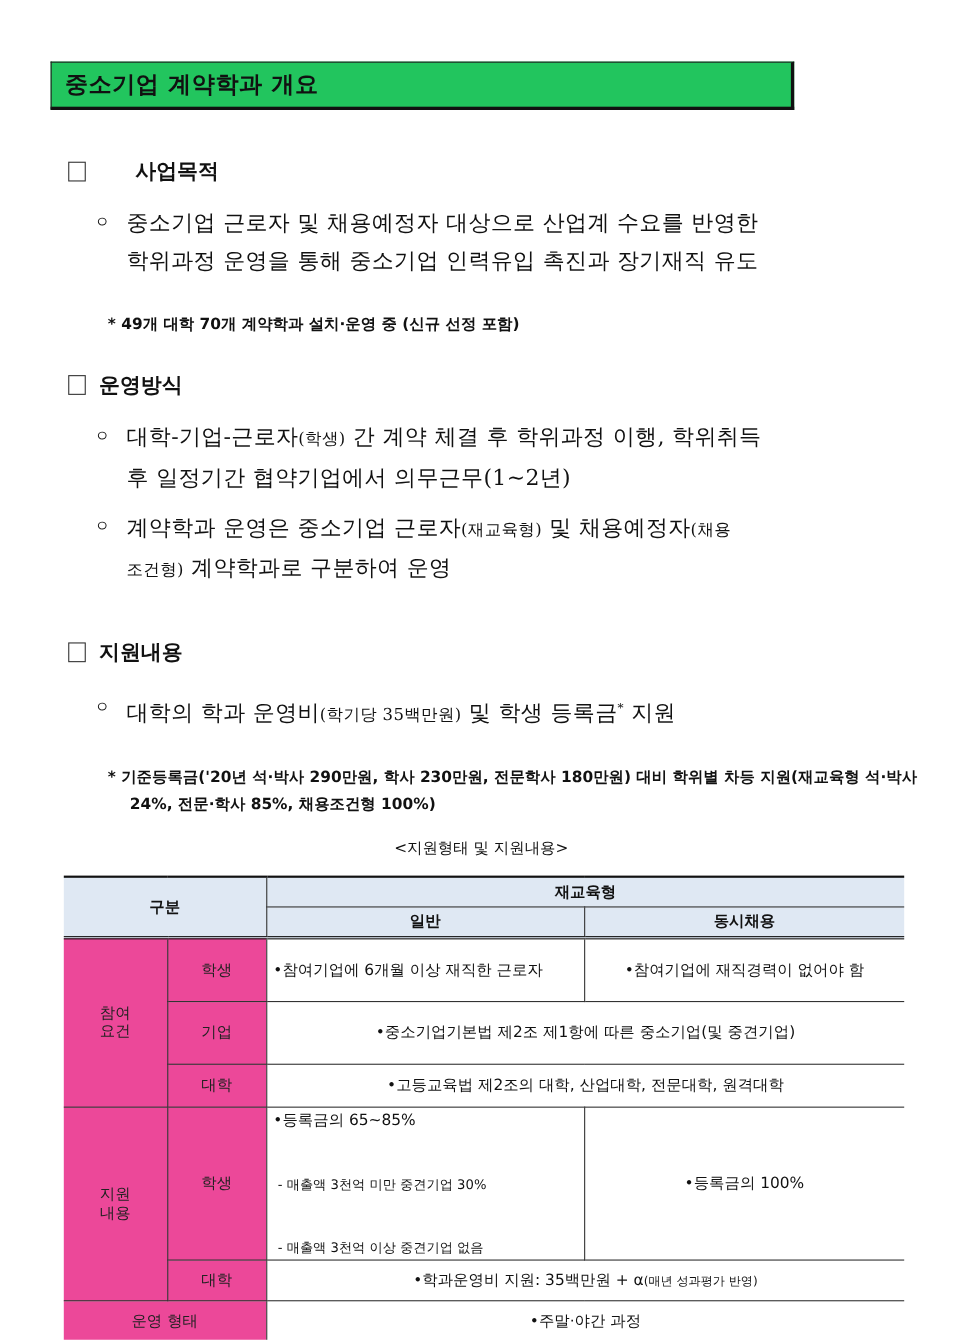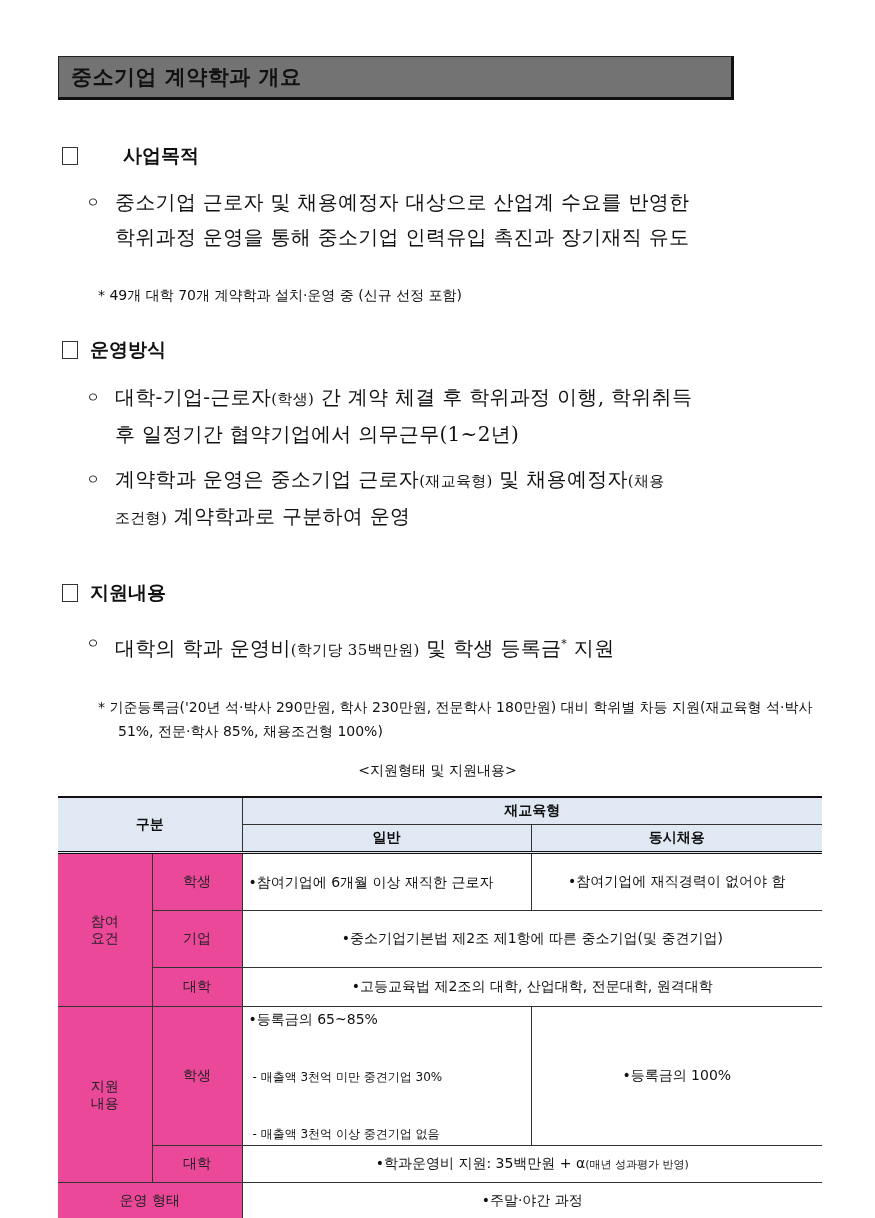--- a/index.html
+++ b/index.html
@@ -1,37 +1,37 @@
 <!DOCTYPE html>
 <html><head>
 <meta charset="utf-8">
 <style>
   html, body { margin: 0; padding: 0; background: #ffffff; }
   body { width: 875px; height: 1218px; position: relative; overflow: hidden;
          font-family: "DejaVu Sans", "Liberation Sans", sans-serif; color: #111; }
 
-  .title-box { position: absolute; left: 58px; top: 56px; width: 672px; height: 40px;
-               background: #737373; border: 1px solid #222; border-right: 3px solid #111;
+  .title-box { position: absolute; left: 46px; top: 56px; width: 672px; height: 40px;
+               background: #22c55e; border: 1px solid #222; border-right: 3px solid #111;
                border-bottom: 3px solid #111; }
   .title-box span { position: absolute; left: 12px; top: 6px; font-size: 21px; font-weight: bold;
                     letter-spacing: 0.5px; }
 
   .section-head { position: absolute; left: 62px; font-family: "DejaVu Serif", "Liberation Serif", serif;
                   font-size: 19px; font-weight: bold; display: flex; align-items: center; }
   .section-head .box { width: 14px; height: 16px; border: 1px solid #333; margin-right: 12px; display: inline-block; }
 
   .bullet { position: absolute; left: 86px; font-family: "DejaVu Serif", "Liberation Serif", serif;
             font-size: 20px; line-height: 35px; width: 750px; letter-spacing: 0.3px; }
   .bullet .marker { position: absolute; left: 0; top: 0; font-size: 14px; }
   .bullet .txt { display: block; padding-left: 29px; }
   .bullet small { font-size: 15px; }
 
   .note { position: absolute; left: 98px; font-family: "DejaVu Sans", "Liberation Sans", sans-serif;
           font-size: 14px; line-height: 24px; width: 740px; }
-  .note .txt { display: block; padding-left: 20px; text-indent: -20px; }
+  .note .txt { display: block; padding-left: 20px; text-indent: -20px; font-weight: bold; }
 
   .caption { position: absolute; left: 0; width: 875px; top: 762px; text-align: center;
              font-size: 14px; }
 
   table.grid { position: absolute; left: 58px; top: 796px; width: 764px; border-collapse: collapse;
                font-family: "DejaVu Sans", "Liberation Sans", sans-serif; font-size: 14px; }
   table.grid td { border: 1px solid #333; padding: 4px 6px; vertical-align: middle; }
   table.grid tr td:last-child { border-right: none; text-align: center; }
   table.grid tr td:first-child { border-left: none; }
   table.grid .hdr { background: #dfe8f3; text-align: center; font-weight: bold; }
@@ -79,21 +79,21 @@
 
 <div class="section-head" style="top:580px;">
   <span class="box"></span>
   <span>지원내용</span>
 </div>
 <div class="bullet" style="top:626px;">
   <span class="marker">ㅇ</span>
   <span class="txt"><span>대학의 학과 운영비</span><small>(학기당 35백만원)</small><span> 및 학생 등록금</span><sup style="font-size:11px">*</sup><span> 지원</span></span>
 </div>
 <div class="note" style="top:695px;">
-  <span class="txt">* 기준등록금('20년 석·박사 290만원, 학사 230만원, 전문학사 180만원) 대비 학위별 차등 지원(재교육형 석·박사 51%, 전문·학사 85%, 채용조건형 100%)</span>
+  <span class="txt">* 기준등록금('20년 석·박사 290만원, 학사 230만원, 전문학사 180만원) 대비 학위별 차등 지원(재교육형 석·박사 24%, 전문·학사 85%, 채용조건형 100%)</span>
 </div>
 
 <div class="caption">&lt;지원형태 및 지원내용&gt;</div>
 
 <table class="grid">
   <colgroup>
     <col style="width:94px">
       <col style="width:90px">
       <col style="width:289px">
       <col style="width:291px">

